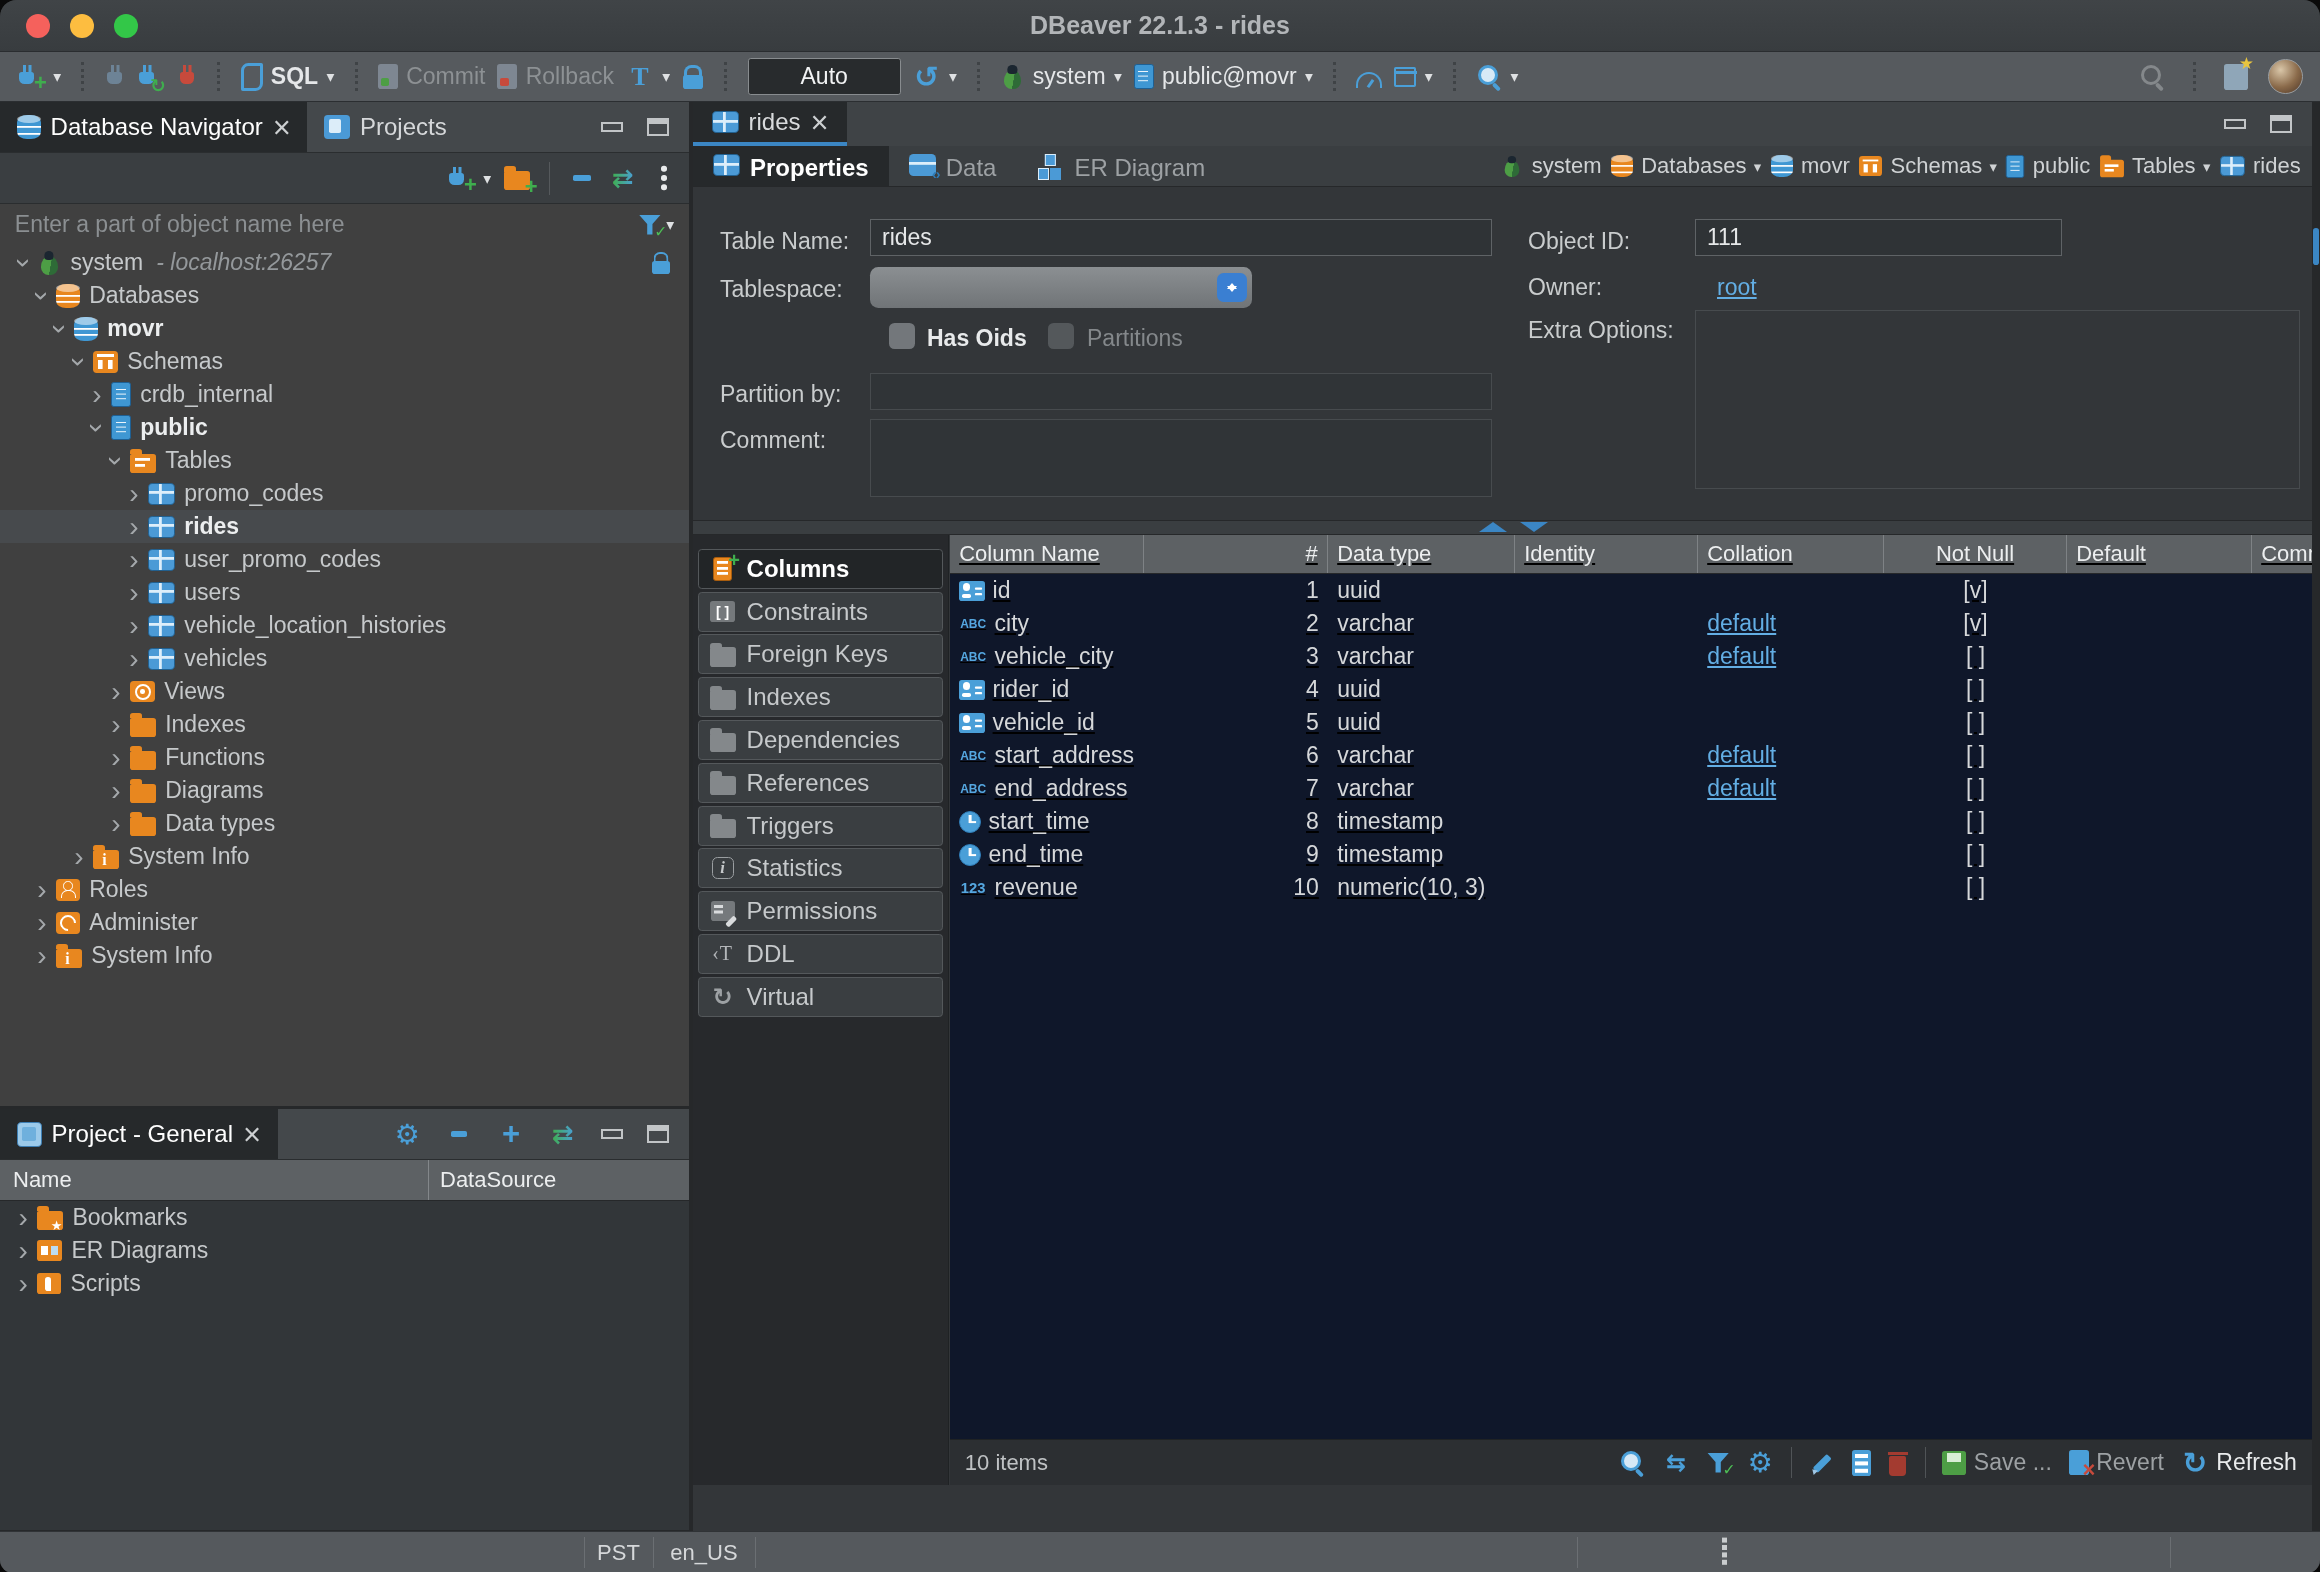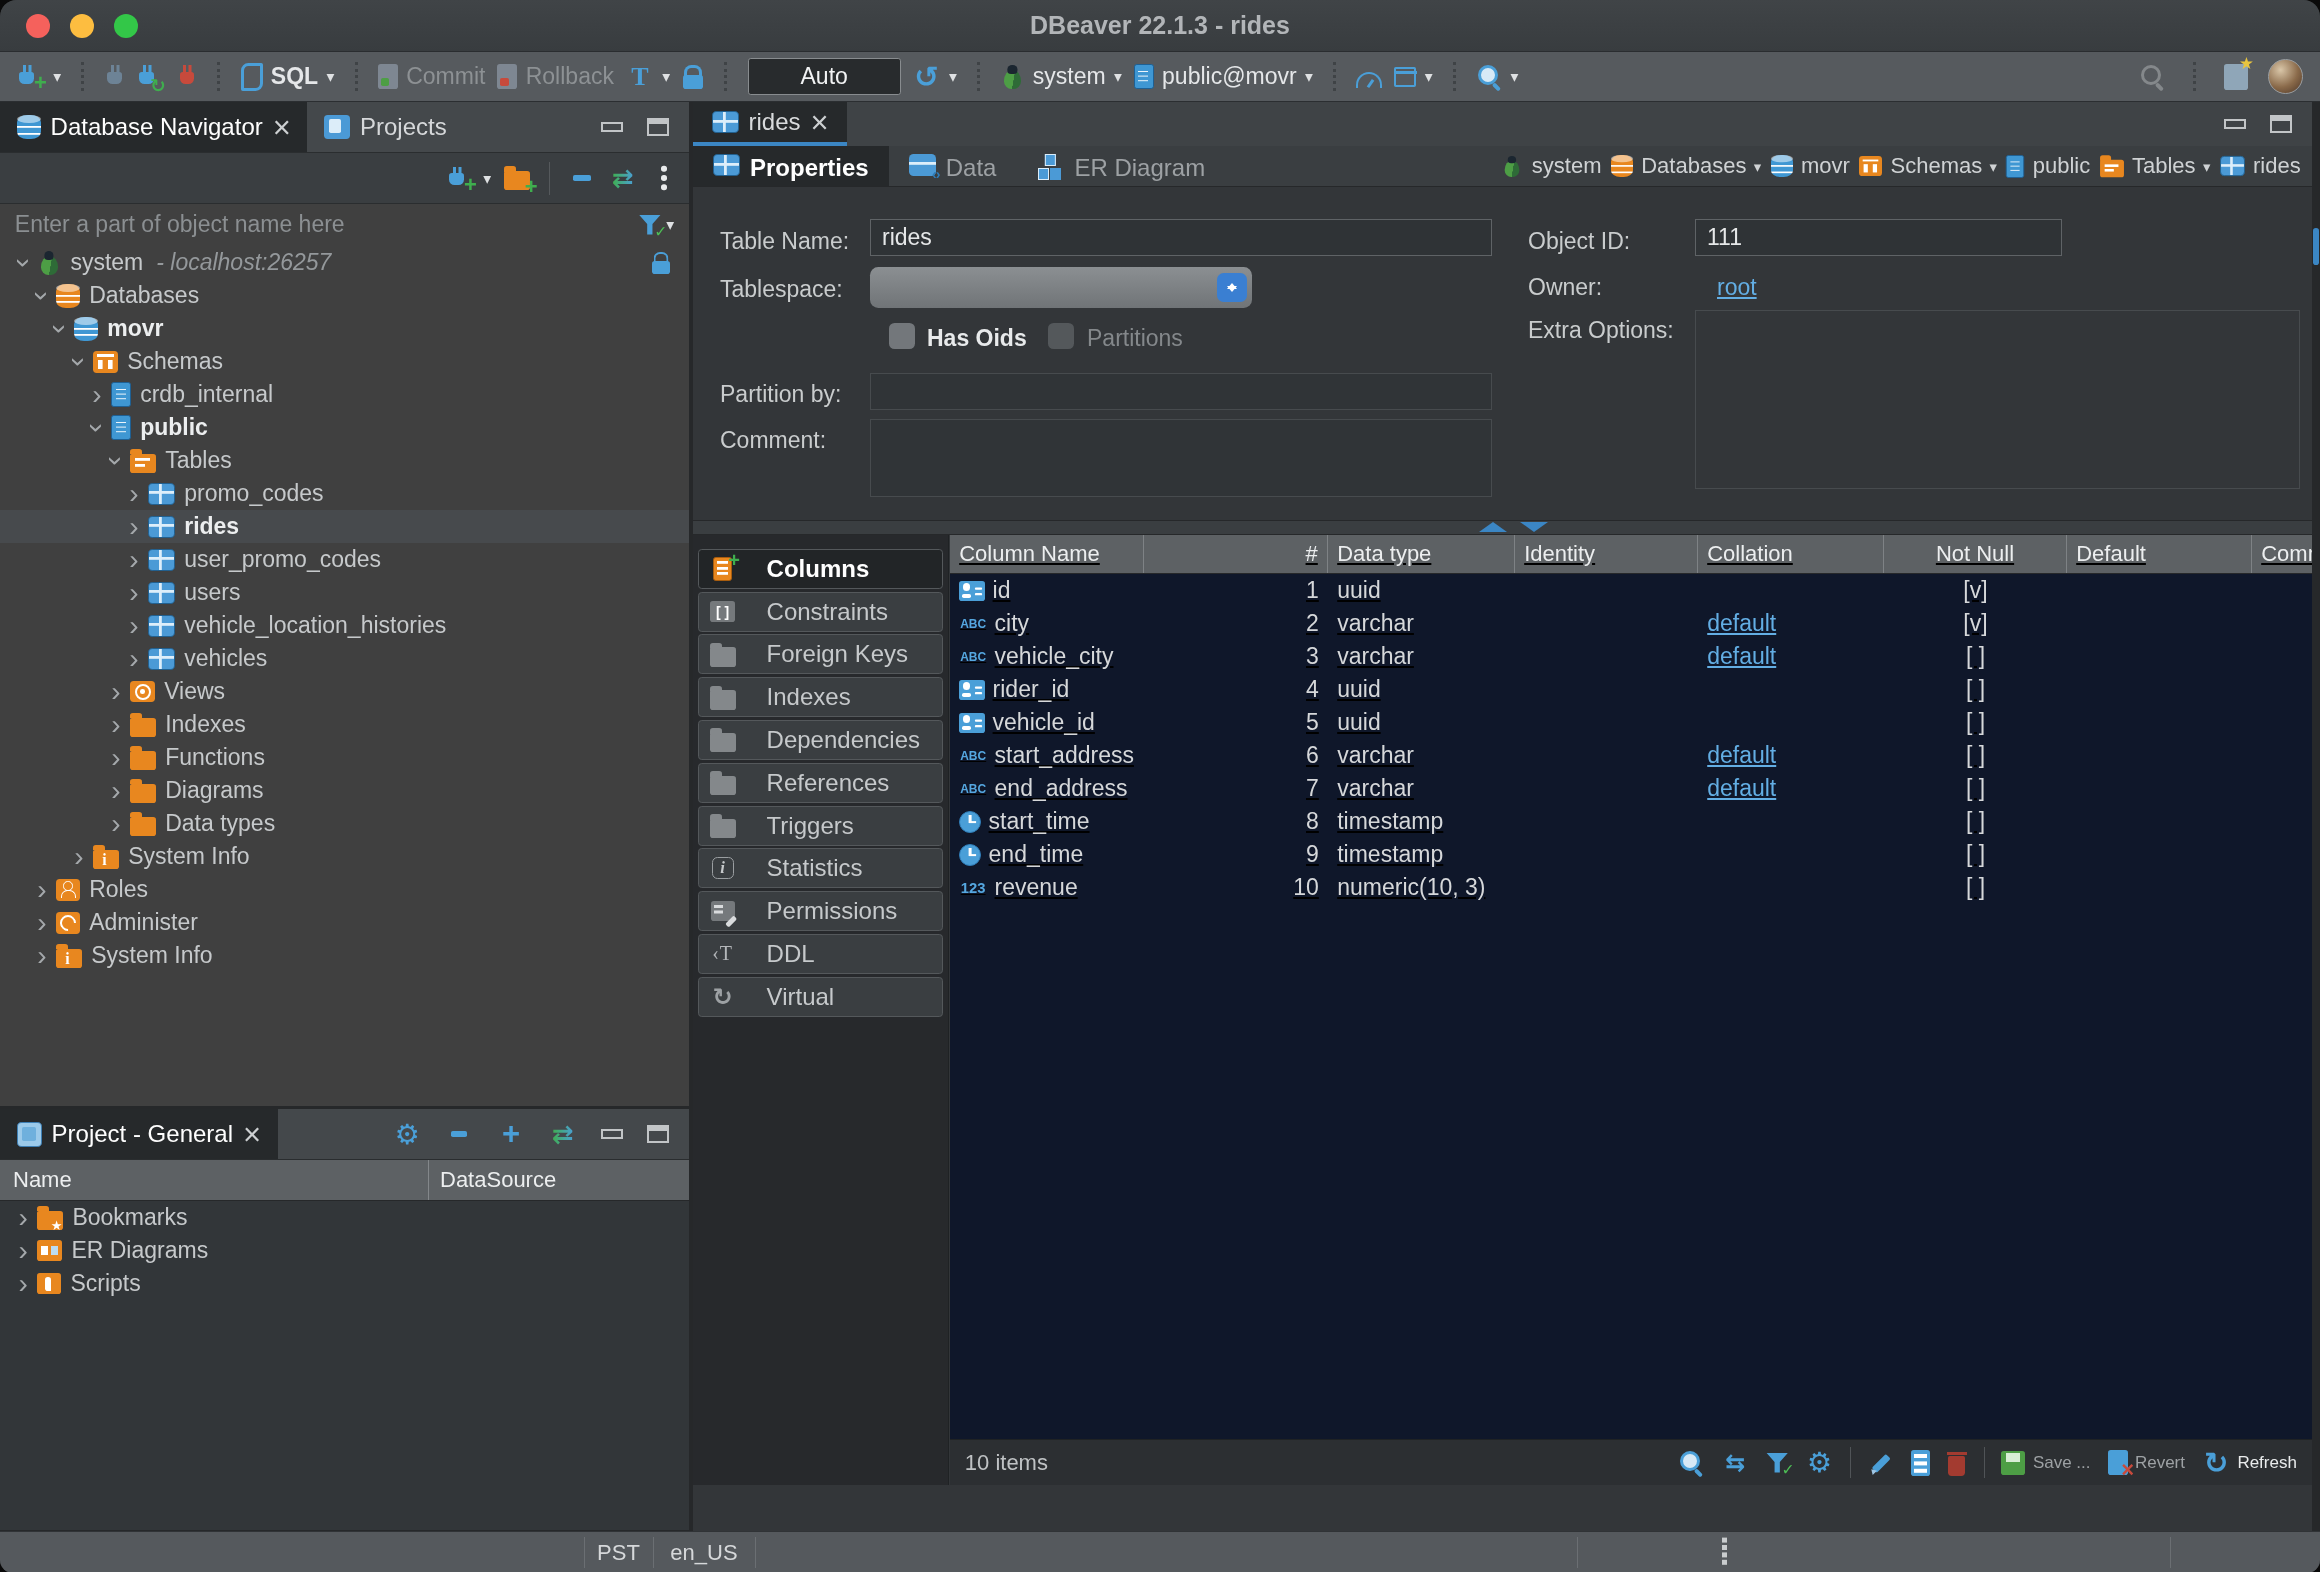--- a/index.html
+++ b/index.html
@@ -237,40 +237,40 @@
   .clabel.dis{color:#84888b;}
   .flink{position:absolute;color:#63aee4;font-size:23px;text-decoration:underline;}
   .fbox{position:absolute;border:0.9px solid #474b4e;}
 
   .sash{position:absolute;left:0;right:0;top:418px;height:14.8px;background:#3a3e41;border-top:1.8px solid #26282a;border-bottom:1.8px solid #26282a;}
   .tri-up{position:absolute;left:786px;top:0.9px;width:0;height:0;border:14px solid transparent;border-bottom:10px solid #3b86c4;border-top:0;}
   .tri-dn{position:absolute;left:827px;top:0.9px;width:0;height:0;border:14px solid transparent;border-top:10px solid #3b86c4;border-bottom:0;}
 
   .lower{position:absolute;left:0;right:0;top:433px;bottom:46px;}
   .subtabs{position:absolute;left:0;top:0;bottom:0;width:256px;background:#27292c;border-right:1.8px solid #1f2224;padding-top:11px;}
-  .stitem{height:40px;margin:2.8px 4.6px;background:#3a3e41;border:0.9px solid #54585b;border-radius:3.7px;display:flex;align-items:center;font-size:24px;color:#c6c9cb;gap:20px;}
+  .stitem{height:40px;margin:2.8px 4.6px;background:#3a3e41;border:0.9px solid #54585b;border-radius:3.7px;display:flex;align-items:center;font-size:24px;color:#c6c9cb;}
   .stitem[data-active="true"]{background:#222527;color:#fff;font-weight:bold;}
   .stitem .icw{width:48px;display:flex;justify-content:center;flex:none;}
 
   .tablewrap{position:absolute;left:257px;right:0;top:0;bottom:0;background:#0f172a;overflow:hidden;text-decoration:underline;}
   .thead{height:39px;background:#5d6164;display:flex;align-items:stretch;font-size:22px;color:#eceeef;border-bottom:0.9px solid #26282a;}
   .th{display:flex;align-items:center;padding:0 9.2px;border-right:0.9px solid #7e8285;overflow:hidden;white-space:nowrap;flex:none;}
   .th:last-child{border-right:none;flex:1;}
   .trowx{height:33px;display:flex;align-items:center;font-size:23px;color:#d6d8da;}
   .td{display:flex;align-items:center;padding:0 9.2px;flex:none;overflow:visible;white-space:nowrap;}
   .w-name{width:194px;} .w-num{width:184px;justify-content:flex-end;} .w-type{width:187px;}
   .w-ident{width:183px;} .w-coll{width:186px;} .w-nn{width:183px;justify-content:center;}
   .w-def{width:185px;} .w-com{flex:1;}
   .td .ic{margin-right:7.4px;}
   .link{color:#63aee4;text-decoration:underline;}
 
   .tfoot{position:absolute;left:257px;right:0;bottom:0;height:46px;background:#2c2f32;border-top:0.9px solid #1f2224;display:flex;align-items:center;padding:0 14.8px;font-size:22px;color:#bfc2c4;gap:17px;}
   .tfoot .grow{flex:1;}
   .fsep{width:0.9px;height:31px;background:#50545""7;background:#505457;}
-  .fbtn{display:flex;align-items:center;gap:7.4px;font-size:17px;color:#9da1a4;}
+  .fbtn{display:flex;align-items:center;gap:7.4px;font-size:23px;color:#9da1a4;}
   .fbtn.lit{color:#e9ebec;}
 
   .escroll{position:absolute;right:0;top:102px;width:8.3px;bottom:42px;background:#26282a;}
   .ethumb{position:absolute;right:0.9px;top:126px;width:6.5px;height:37px;background:#3b86c4;border-radius:2.8px;}
 
   
   .statusbar{position:absolute;left:0;right:0;bottom:0;height:42px;background:#55595d;border-top:0.9px solid #303336;font-size:22px;color:#d6d8da;}
   .sdiv{position:absolute;top:4.6px;bottom:4.6px;width:0.9px;background:#6b6f73;}
   .sseg{position:absolute;top:0;bottom:0;display:flex;align-items:center;justify-content:center;}
   .sdots{position:absolute;left:1722px;top:13px;width:4.6px;height:4.6px;background:#c9ccce;box-shadow:0 7.4px 0 #c9ccce,0 14.8px 0 #c9ccce,0 -7.4px 0 #c9ccce;}

